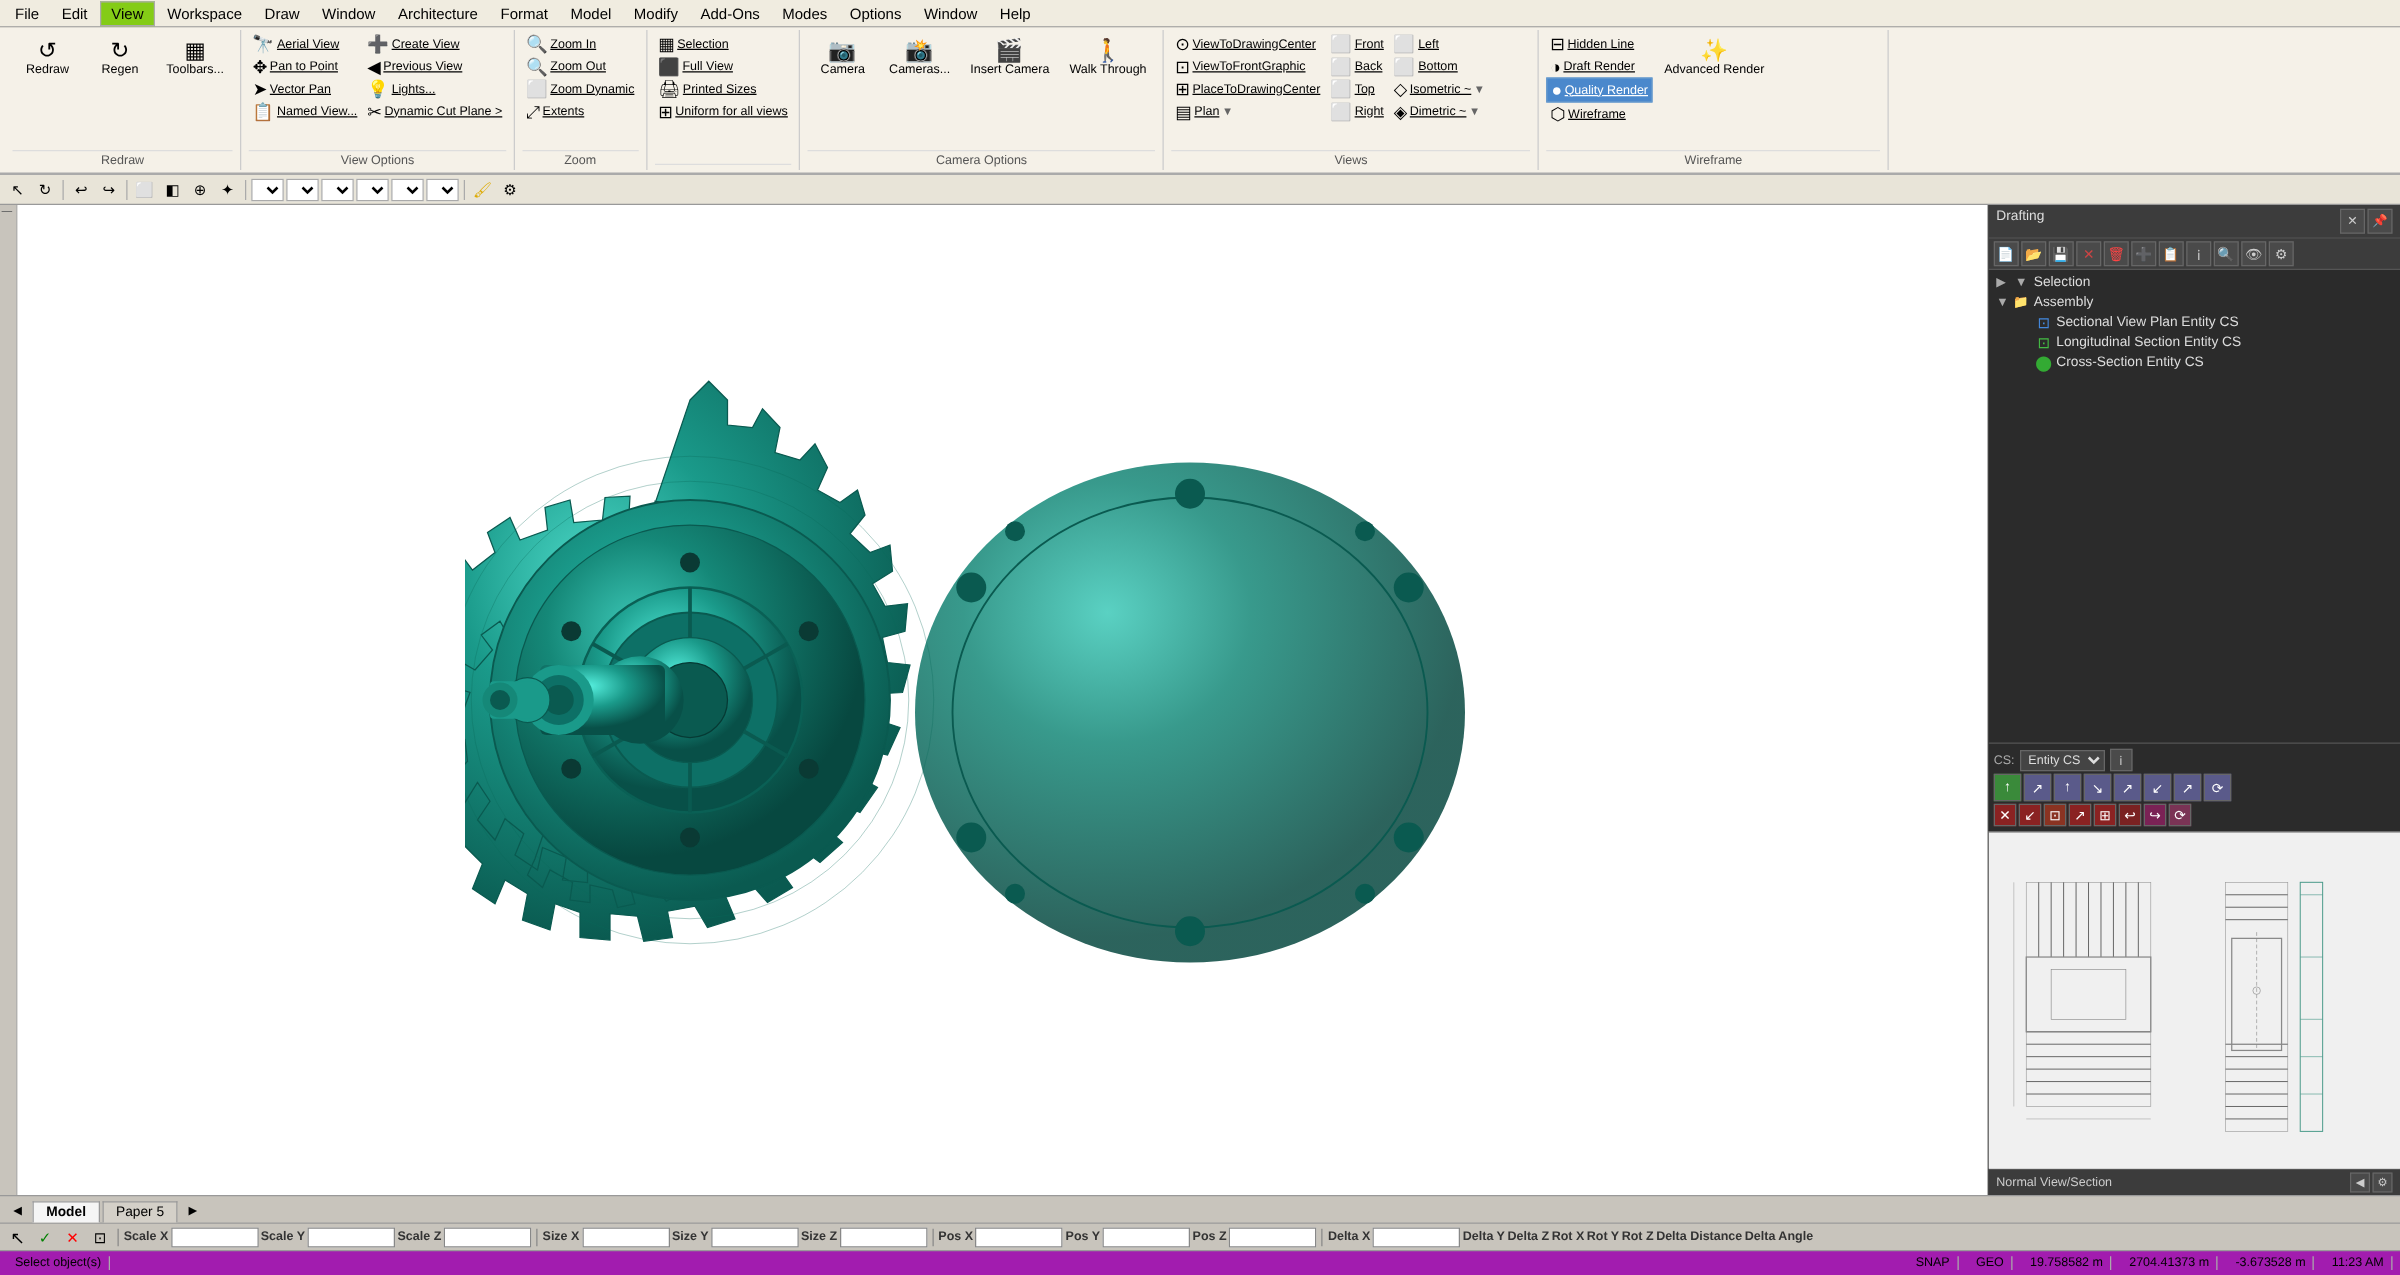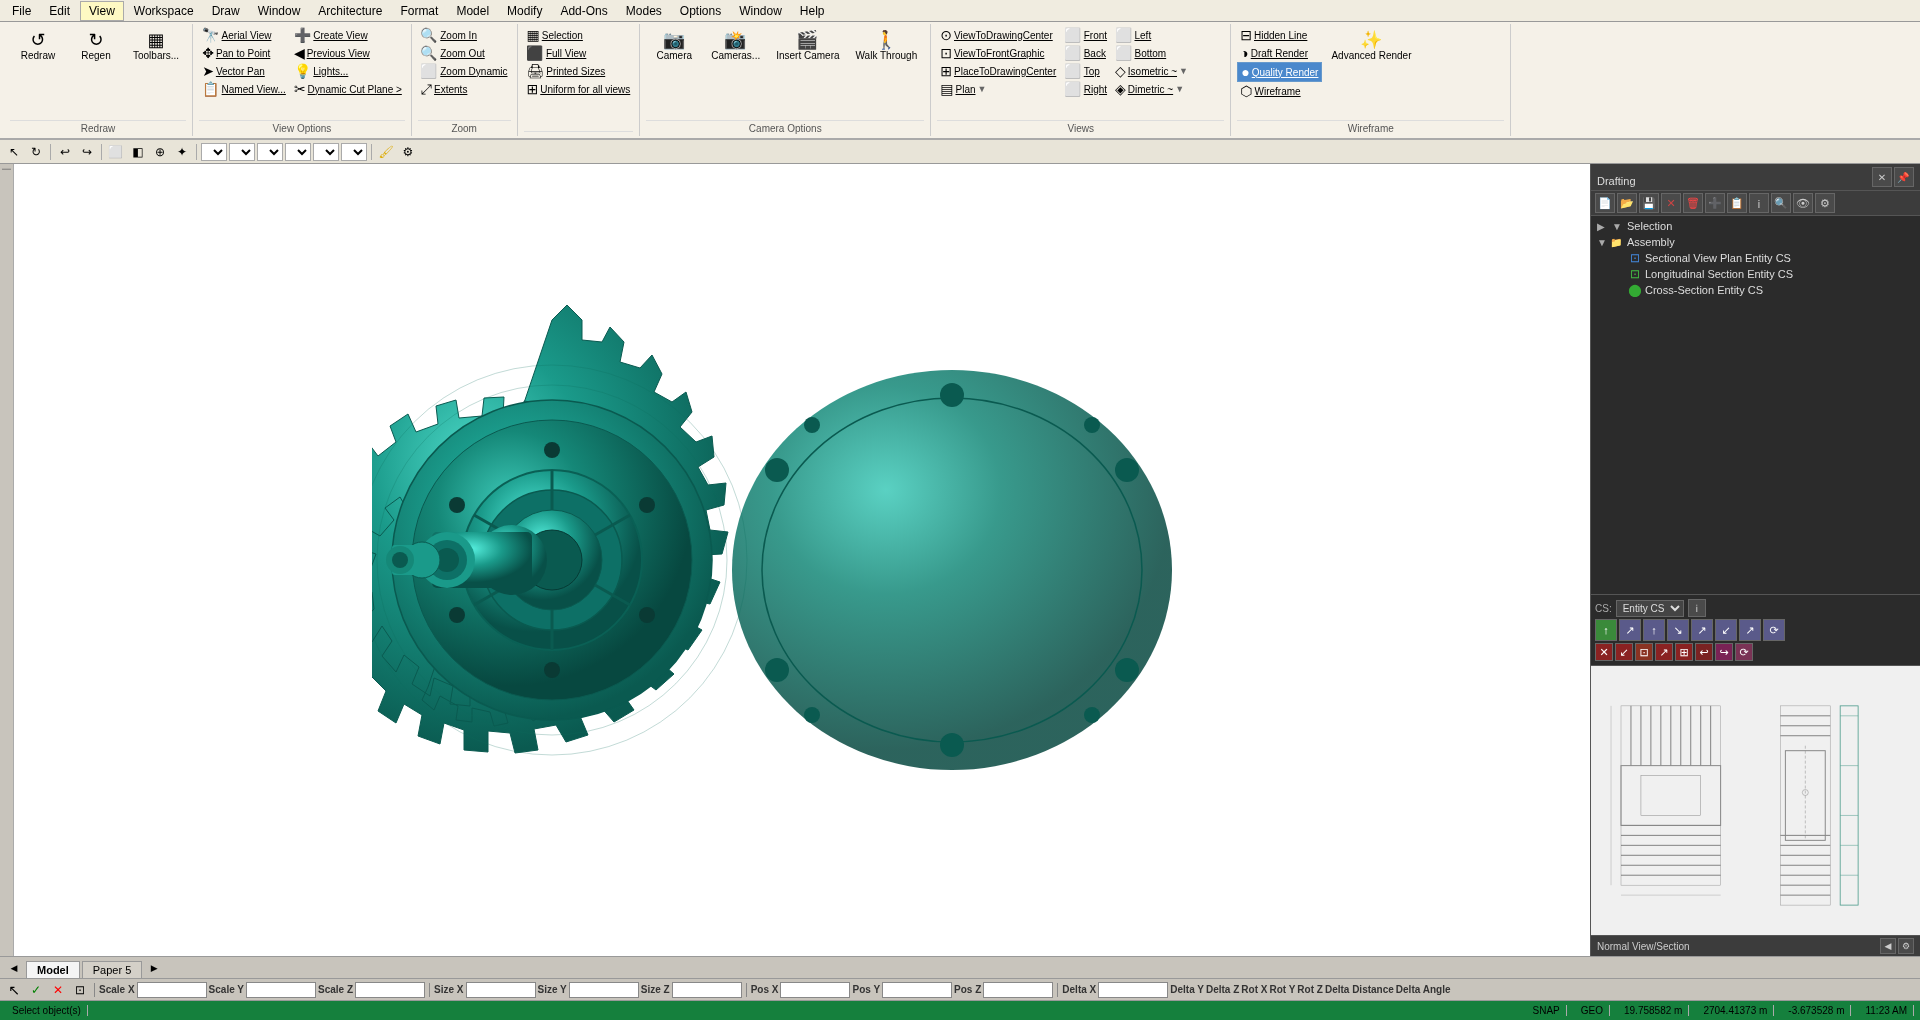--- a/index.html
+++ b/index.html
@@ -4,21 +4,21 @@
   <style>
     * { margin: 0; padding: 0; box-sizing: border-box; }
     body { width: 1920px; height: 1020px; overflow: hidden; background: #d4d0c8; font-family: 'Segoe UI', Arial, sans-serif; font-size: 11px; color: #000; }
 
     
     #menubar {
       display: flex; align-items: center; background: #f0ece0; height: 22px;
       border-bottom: 1px solid #999; padding: 0 4px; gap: 2px;
     }
     .menu-item { padding: 2px 8px; cursor: pointer; font-size: 12px; }
-    .menu-item.active { background: #fef9c3; border: 1px solid #aaa; }
+    .menu-item.active { background: #84cc16; border: 1px solid #aaa; }
 
     
     #ribbon {
       background: #f5f1e8; border-bottom: 2px solid #aaa;
       display: flex; flex-direction: column;
     }
 
     #ribbon-content {
       display: flex; padding: 2px 4px; gap: 0; height: 116px; align-items: stretch;
     }
@@ -70,21 +70,21 @@
       width: 100%; height: 100%; display: flex; align-items: center; justify-content: center;
       position: relative;
     }
 
     
     #right-panel {
       width: 330px; background: #2b2b2b; border-left: 1px solid #555; display: flex; flex-direction: column;
     }
     #right-panel-header {
       background: #3c3c3c; padding: 3px 6px; font-size: 11px; color: #ddd; border-bottom: 1px solid #555;
-      display: flex; align-items: flex-end; justify-content: space-between; gap: 36px;
+      display: flex; align-items: flex-start; justify-content: space-between; gap: 36px;
     }
     #right-panel-toolbar {
       background: #3c3c3c; padding: 2px 4px; display: flex; gap: 2px; flex-wrap: wrap; border-bottom: 1px solid #555;
     }
     .rp-btn { width: 20px; height: 20px; display: flex; align-items: center; justify-content: center; cursor: pointer; border: 1px solid transparent; font-size: 11px; color: #ccc; background: #4a4a4a; border: 1px solid #666; }
 
     #tree-area {
       flex: 1; overflow-y: auto; padding: 2px; background: #2b2b2b;
     }
     .tree-item { display: flex; align-items: center; gap: 3px; padding: 1px 4px; cursor: pointer; color: #ddd; font-size: 11px; }
@@ -108,21 +108,21 @@
     }
     #miniview svg { width: 100%; height: 100%; }
 
     #normal-view-label {
       background: #3c3c3c; padding: 2px 6px; font-size: 10px; color: #ccc; border-top: 1px solid #555;
       display: flex; align-items: center; justify-content: space-between;
     }
 
     
     #status-bar {
-      height: 20px; background: #15803d; border-top: 1px solid #999; display: flex; align-items: center; padding: 0 6px; gap: 8px; font-size: 10px;
+      height: 20px; background: #a21caf; border-top: 1px solid #999; display: flex; align-items: center; padding: 0 6px; gap: 8px; font-size: 10px;
     }
     .status-item { padding: 0 6px; border-right: 1px solid #aaa; white-space: nowrap; }
 
     
     #bottom-tabs {
       height: 22px; background: #c8c4bc; border-top: 1px solid #999; display: flex; align-items: flex-end; padding: 0 4px; gap: 2px;
     }
     .bottom-tab { padding: 2px 10px; background: #d4d0c8; border: 1px solid #999; border-bottom: none; font-size: 11px; cursor: pointer; }
     .bottom-tab.active { background: #f5f5f5; font-weight: bold; }
 

